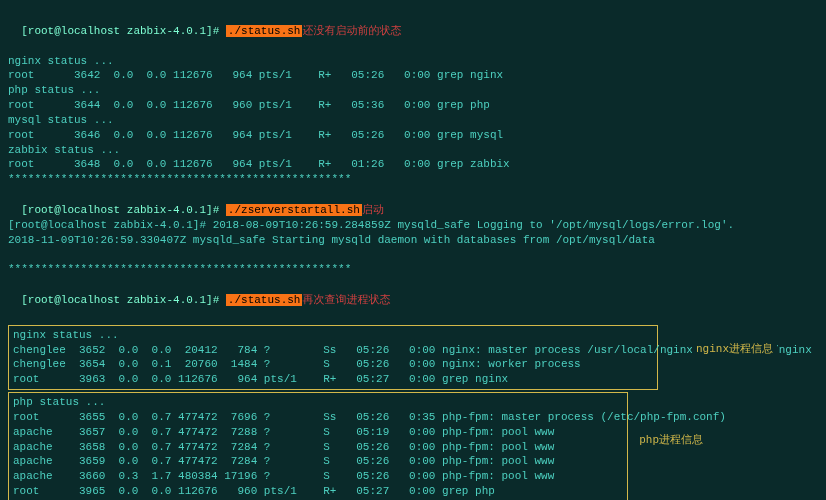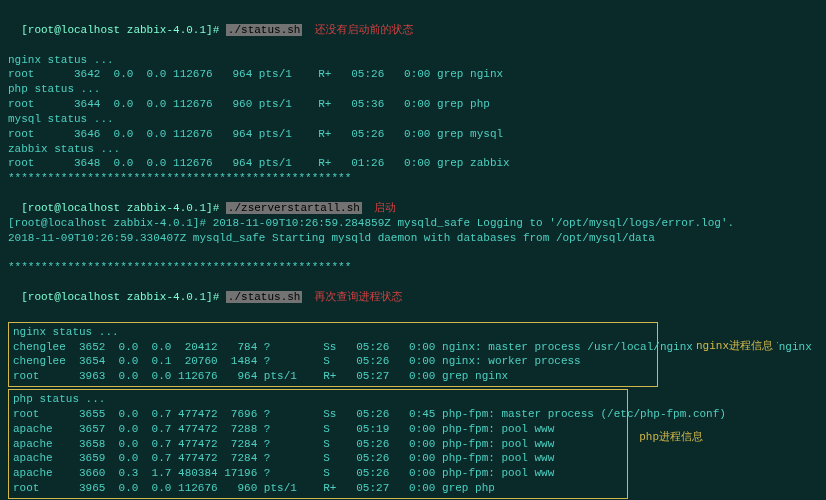--- a/index.html
+++ b/index.html
@@ -7,22 +7,22 @@
     padding: 8px;
     background: #0a2a2a;
     color: #4dd0c0;
     font-family: "Courier New", Consolas, monospace;
     font-size: 11px;
     line-height: 1.35;
     width: 826px;
     box-sizing: border-box;
   }
   .bracket { color: #7fffd4; }
-  .cmd-hl { background: #737373; color: #000; padding: 0 2px; }
-  .note { color: #d04040; font-size: 11px; margin-left: 12px; }
+  .cmd-hl { background: #f97316; color: #000; padding: 0 2px; }
+  .note { color: #d04040; font-size: 11px; margin-left: 0; font-family: Liberation Serif, serif; }
   .stars { color: #4dd0c0; }
   .line { white-space: pre; }
   .box {
     border: 1px solid #d2b84a;
     margin: 2px 0;
     padding: 2px 4px;
     position: relative;
   }
   .box-label {
     position: absolute;
@@ -56,21 +56,21 @@
 <div class="line section-title">mysql status ...</div>
 <div class="line">root      3646  0.0  0.0 112676   964 pts/1    R+   05:26   0:00 grep mysql</div>
 <div class="line section-title">zabbix status ...</div>
 <div class="line">root      3648  0.0  0.0 112676   964 pts/1    R+   01:26   0:00 grep zabbix</div>
 
 <div class="line stars">****************************************************</div>
 
 <div class="line">
   <span class="bracket">[root@localhost zabbix-4.0.1]# </span><span class="cmd-hl">./zserverstartall.sh</span><span class="note">启动</span>
 </div>
-<div class="line">[root@localhost zabbix-4.0.1]# 2018-11-09T10:26:59.284859Z mysqld_safe Logging to '/opt/mysql/logs/error.log'.</div>
+<div class="line">[root@localhost zabbix-4.0.1]# 2018-08-09T10:26:59.284859Z mysqld_safe Logging to '/opt/mysql/logs/error.log'.</div>
 <div class="line">2018-11-09T10:26:59.330407Z mysqld_safe Starting mysqld daemon with databases from /opt/mysql/data</div>
 <div class="line">&nbsp;</div>
 
 <div class="line stars">****************************************************</div>
 
 <div class="line">
   <span class="bracket">[root@localhost zabbix-4.0.1]# </span><span class="cmd-hl">./status.sh</span><span class="note">再次查询进程状态</span>
 </div>
 <div class="line">&nbsp;</div>
 
@@ -80,21 +80,21 @@
       <div class="line">chenglee  3652  0.0  0.0  20412   784 ?        Ss   05:26   0:00 nginx: master process /usr/local/nginx-1.9.10/sbin/nginx</div>
       <div class="line">chenglee  3654  0.0  0.1  20760  1484 ?        S    05:26   0:00 nginx: worker process</div>
       <div class="line">root      3963  0.0  0.0 112676   964 pts/1    R+   05:27   0:00 grep nginx</div>
     </div>
   <span class="box-label outside" style="top:16px;right:-120px">nginx进程信息</span>
 </div>
 
 <div class="box" style="width:610px">
   <div class="line section-title">php status ...</div>
   <div id="php-rows">
-      <div class="line">root      3655  0.0  0.7 477472  7696 ?        Ss   05:26   0:45 php-fpm: master process (/etc/php-fpm.conf)</div>
+      <div class="line">root      3655  0.0  0.7 477472  7696 ?        Ss   05:26   0:35 php-fpm: master process (/etc/php-fpm.conf)</div>
       <div class="line">apache    3657  0.0  0.7 477472  7288 ?        S    05:19   0:00 php-fpm: pool www</div>
       <div class="line">apache    3658  0.0  0.7 477472  7284 ?        S    05:26   0:00 php-fpm: pool www</div>
       <div class="line">apache    3659  0.0  0.7 477472  7284 ?        S    05:26   0:00 php-fpm: pool www</div>
       <div class="line">apache    3660  0.3  1.7 480384 17196 ?        S    05:26   0:00 php-fpm: pool www</div>
       <div class="line">root      3965  0.0  0.0 112676   960 pts/1    R+   05:27   0:00 grep php</div>
     </div>
   <span class="box-label outside" style="top:40px;right:-80px">php进程信息</span>
 </div>
 
 </body></html>

